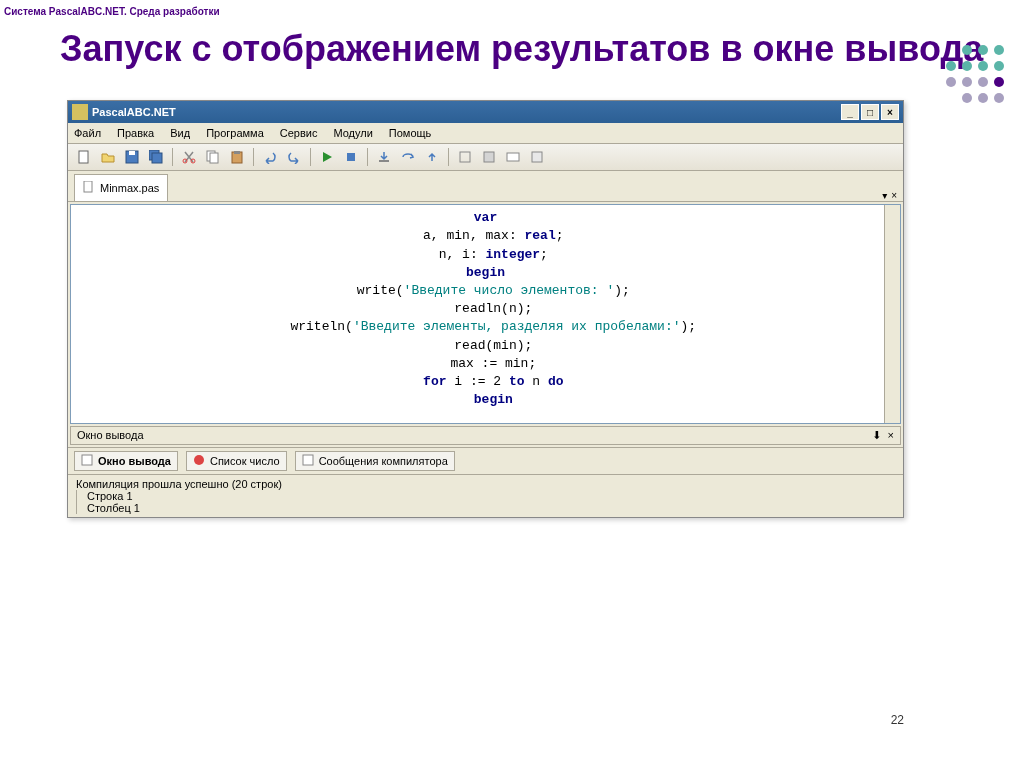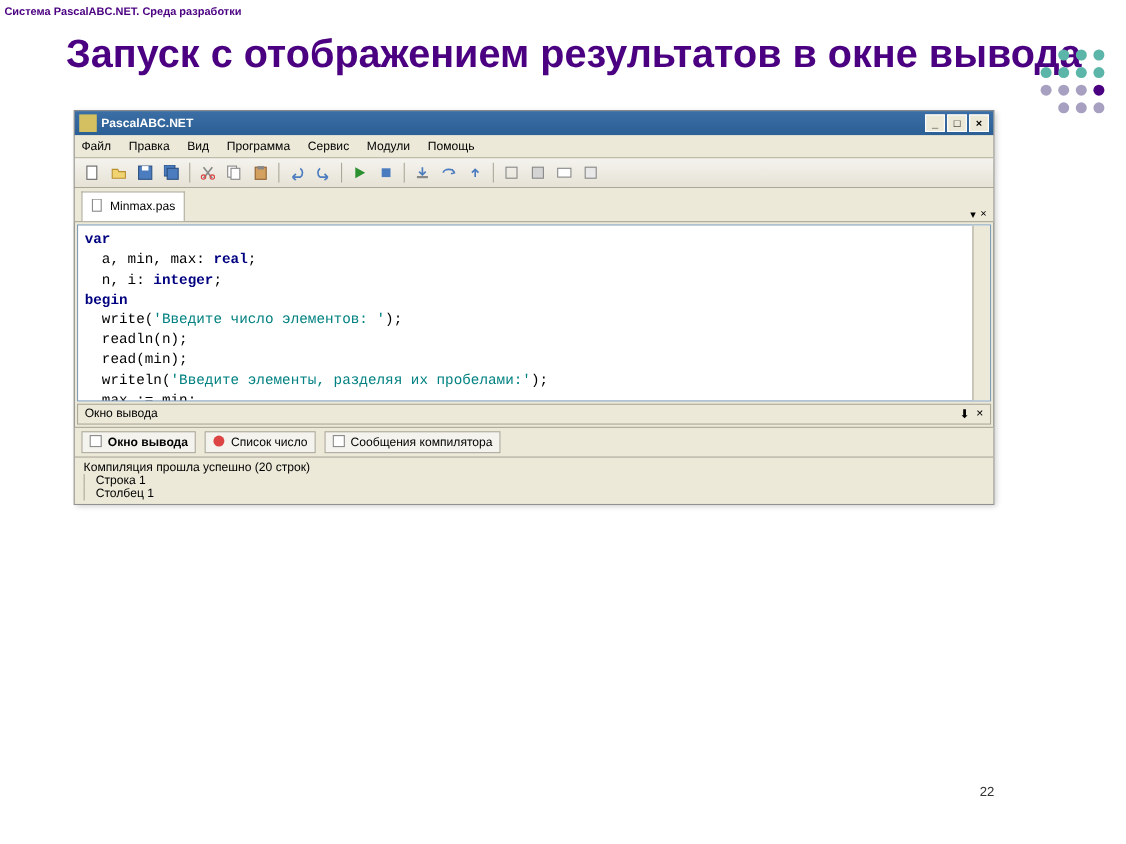--- a/index.html
+++ b/index.html
@@ -126,23 +126,24 @@
   font-size: 10px;
 }
 .code-area {
   background: #fff;
   border: 1px solid #7f9db9;
   margin: 2px;
   font-family: 'Courier New', monospace;
   font-size: 13px;
   line-height: 1.4;
   padding: 4px 6px;
-  height: 161px;
+  height: 220px;
   overflow: hidden;
   position: relative;
+  text-align: center;
 }
 .code-line { white-space: pre; }
 .kw { color: #000080; font-weight: bold; }
 .str { color: #008080; }
 .scroll-v {
   position: absolute;
   right: 0; top: 0; bottom: 0;
   width: 16px;
   background: #ece9d8;
   border-left: 1px solid #aca899;
@@ -367,22 +368,22 @@
     </div>
   </div>
 
   <div class="code-area" id="code-area">
     <div class="code-line"><span class="kw">var</span></div>
       <div class="code-line"><span>  a, min, max: </span><span class="kw">real</span><span>;</span></div>
       <div class="code-line"><span>  n, i: </span><span class="kw">integer</span><span>;</span></div>
       <div class="code-line"><span class="kw">begin</span></div>
       <div class="code-line"><span>  write(</span><span class="str">'Введите число элементов: '</span><span>);</span></div>
       <div class="code-line"><span>  readln(n);</span></div>
+      <div class="code-line"><span>  writeln(</span><span class="str">'Введите элементы, разделяя их пробелами:'</span><span>);</span></div>
       <div class="code-line"><span>  read(min);</span></div>
-      <div class="code-line"><span>  writeln(</span><span class="str">'Введите элементы, разделяя их пробелами:'</span><span>);</span></div>
       <div class="code-line"><span>  max := min;</span></div>
       <div class="code-line"><span>  </span><span class="kw">for</span><span> i := 2 </span><span class="kw">to</span><span> n </span><span class="kw">do</span></div>
       <div class="code-line"><span>  </span><span class="kw">begin</span></div>
       <div class="scroll-v"></div>
   </div>
 
   <div class="output-panel">
     <div class="panel-title">
       <span class="panel-title-text">Окно вывода</span>
       <span class="panel-title-ctrl">

